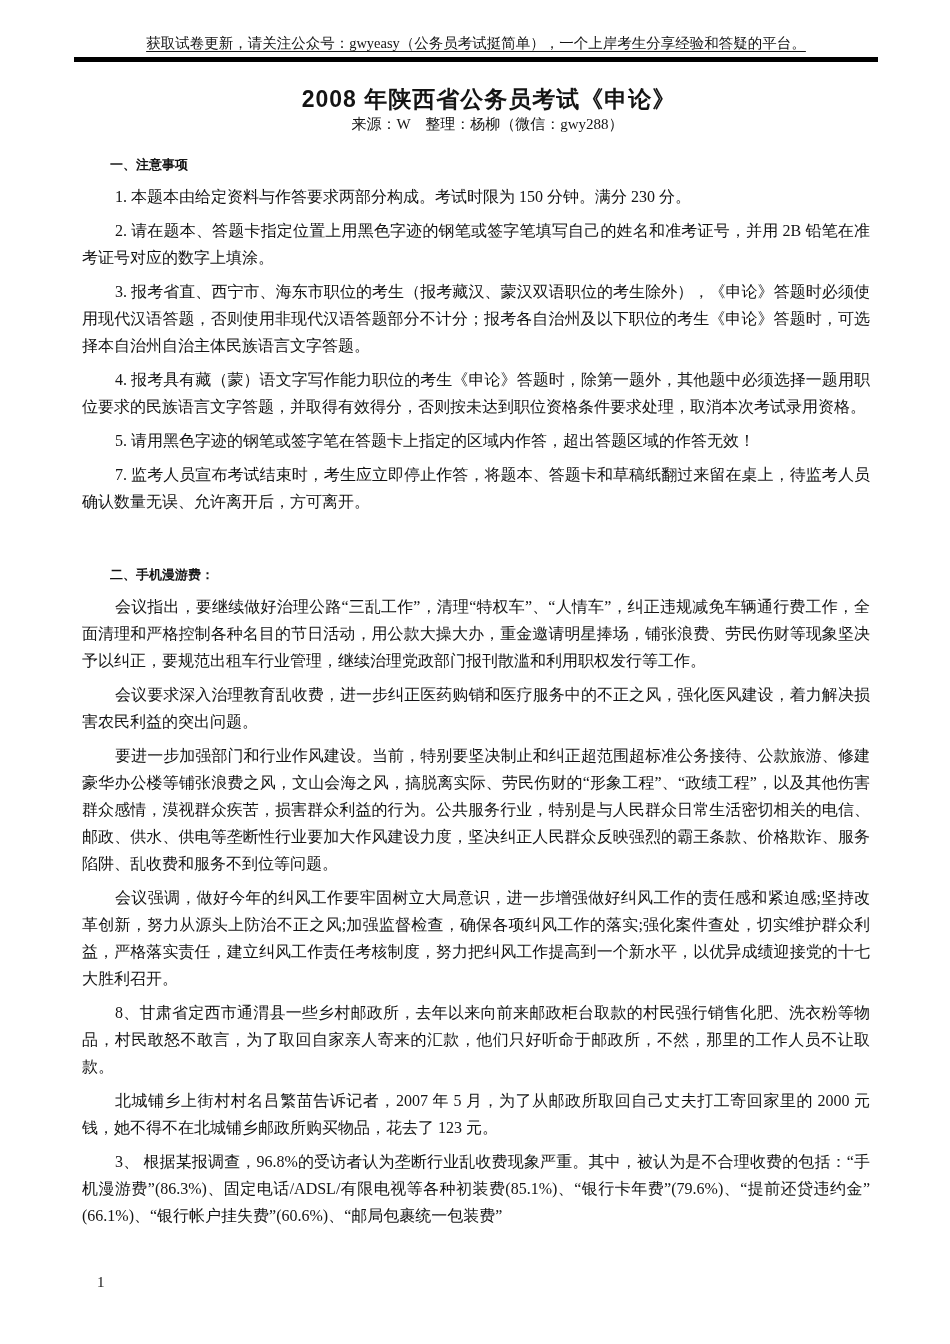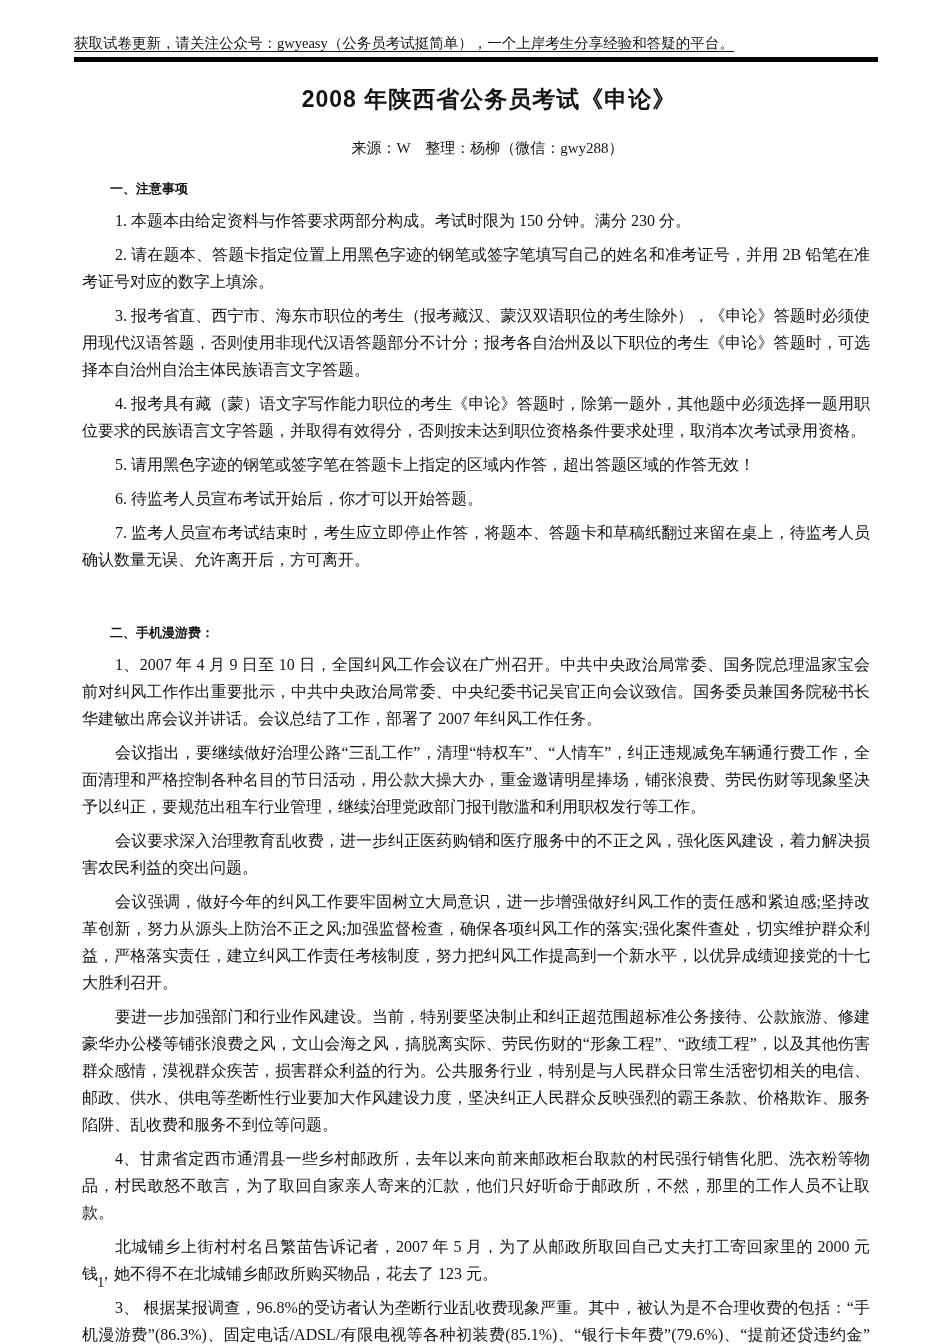--- a/index.html
+++ b/index.html
@@ -13,20 +13,21 @@
     color:#141414;
     font-family:"Liberation Serif","DejaVu Serif",serif;
     overflow:hidden;
   }
   
   .doc-header {
     position:absolute;
     top:33px;
     left:74px;
     width:804px;
+    text-align:center;
   }
   .doc-header-text {
     display:inline-block;
     font-size:14.5px;
     line-height:20px;
     text-decoration:underline;
     text-underline-offset:3px;
   }
   .double-rule {
     margin-top:4px;
@@ -39,21 +40,21 @@
     margin-top:84px;
     text-align:center;
     font-family:"Liberation Sans","DejaVu Sans",sans-serif;
     font-weight:bold;
     font-size:23px;
     line-height:30px;
     letter-spacing:1px;
     padding-left:28px;
   }
   .subtitle {
-    margin-top:24px;
+    margin-top:0;
     text-align:center;
     font-size:15px;
     line-height:21px;
     padding-left:25px;
   }
   
   .content {
     margin:16px 80px 0 82px;
     font-size:16px;
     line-height:27px;
@@ -97,32 +98,30 @@
 
   <div class="content">
 
     <div class="section">
       <div class="section-heading">一、注意事项</div>
       <p>1. 本题本由给定资料与作答要求两部分构成。考试时限为 150 分钟。满分 230 分。</p>
       <p>2. 请在题本、答题卡指定位置上用黑色字迹的钢笔或签字笔填写自己的姓名和准考证号，并用 2B 铅笔在准考证号对应的数字上填涂。</p>
       <p>3. 报考省直、西宁市、海东市职位的考生（报考藏汉、蒙汉双语职位的考生除外），《申论》答题时必须使用现代汉语答题，否则使用非现代汉语答题部分不计分；报考各自治州及以下职位的考生《申论》答题时，可选择本自治州自治主体民族语言文字答题。</p>
       <p>4. 报考具有藏（蒙）语文字写作能力职位的考生《申论》答题时，除第一题外，其他题中必须选择一题用职位要求的民族语言文字答题，并取得有效得分，否则按未达到职位资格条件要求处理，取消本次考试录用资格。</p>
       <p>5. 请用黑色字迹的钢笔或签字笔在答题卡上指定的区域内作答，超出答题区域的作答无效！</p>
-      <p>6. 待监考人员宣布考试开始后，你才可以开始答题。</p>
       <p>7. 监考人员宣布考试结束时，考生应立即停止作答，将题本、答题卡和草稿纸翻过来留在桌上，待监考人员确认数量无误、允许离开后，方可离开。</p>
     </div>
 
     <div class="section">
       <div class="section-heading">二、手机漫游费：</div>
-      <p>1、2007 年 4 月 9 日至 10 日，全国纠风工作会议在广州召开。中共中央政治局常委、国务院总理温家宝会前对纠风工作作出重要批示，中共中央政治局常委、中央纪委书记吴官正向会议致信。国务委员兼国务院秘书长华建敏出席会议并讲话。会议总结了工作，部署了 2007 年纠风工作任务。</p>
       <p>会议指出，要继续做好治理公路“三乱工作”，清理“特权车”、“人情车”，纠正违规减免车辆通行费工作，全面清理和严格控制各种名目的节日活动，用公款大操大办，重金邀请明星捧场，铺张浪费、劳民伤财等现象坚决予以纠正，要规范出租车行业管理，继续治理党政部门报刊散滥和利用职权发行等工作。</p>
       <p>会议要求深入治理教育乱收费，进一步纠正医药购销和医疗服务中的不正之风，强化医风建设，着力解决损害农民利益的突出问题。</p>
+      <p>要进一步加强部门和行业作风建设。当前，特别要坚决制止和纠正超范围超标准公务接待、公款旅游、修建豪华办公楼等铺张浪费之风，文山会海之风，搞脱离实际、劳民伤财的“形象工程”、“政绩工程”，以及其他伤害群众感情，漠视群众疾苦，损害群众利益的行为。公共服务行业，特别是与人民群众日常生活密切相关的电信、邮政、供水、供电等垄断性行业要加大作风建设力度，坚决纠正人民群众反映强烈的霸王条款、价格欺诈、服务陷阱、乱收费和服务不到位等问题。</p>
       <p>会议强调，做好今年的纠风工作要牢固树立大局意识，进一步增强做好纠风工作的责任感和紧迫感;坚持改革创新，努力从源头上防治不正之风;加强监督检查，确保各项纠风工作的落实;强化案件查处，切实维护群众利益，严格落实责任，建立纠风工作责任考核制度，努力把纠风工作提高到一个新水平，以优异成绩迎接党的十七大胜利召开。</p>
-      <p>要进一步加强部门和行业作风建设。当前，特别要坚决制止和纠正超范围超标准公务接待、公款旅游、修建豪华办公楼等铺张浪费之风，文山会海之风，搞脱离实际、劳民伤财的“形象工程”、“政绩工程”，以及其他伤害群众感情，漠视群众疾苦，损害群众利益的行为。公共服务行业，特别是与人民群众日常生活密切相关的电信、邮政、供水、供电等垄断性行业要加大作风建设力度，坚决纠正人民群众反映强烈的霸王条款、价格欺诈、服务陷阱、乱收费和服务不到位等问题。</p>
-      <p>4、甘肃省定西市通渭县一些乡村邮政所，去年以来向前来邮政柜台取款的村民强行销售化肥、洗衣粉等物品，村民敢怒不敢言，为了取回自家亲人寄来的汇款，他们只好听命于邮政所，不然，那里的工作人员不让取款。</p>
+      <p>8、甘肃省定西市通渭县一些乡村邮政所，去年以来向前来邮政柜台取款的村民强行销售化肥、洗衣粉等物品，村民敢怒不敢言，为了取回自家亲人寄来的汇款，他们只好听命于邮政所，不然，那里的工作人员不让取款。</p>
       <p>北城铺乡上街村村名吕繁苗告诉记者，2007 年 5 月，为了从邮政所取回自己丈夫打工寄回家里的 2000 元钱，她不得不在北城铺乡邮政所购买物品，花去了 123 元。</p>
       <p>3、 根据某报调查，96.8%的受访者认为垄断行业乱收费现象严重。其中，被认为是不合理收费的包括：“手机漫游费”(86.3%)、固定电话/ADSL/有限电视等各种初装费(85.1%)、“银行卡年费”(79.6%)、“提前还贷违约金”(66.1%)、“银行帐户挂失费”(60.6%)、“邮局包裹统一包装费”</p>
     </div>
 
   </div>
 
   <div class="page-number">1</div>
 
 </div>
 

